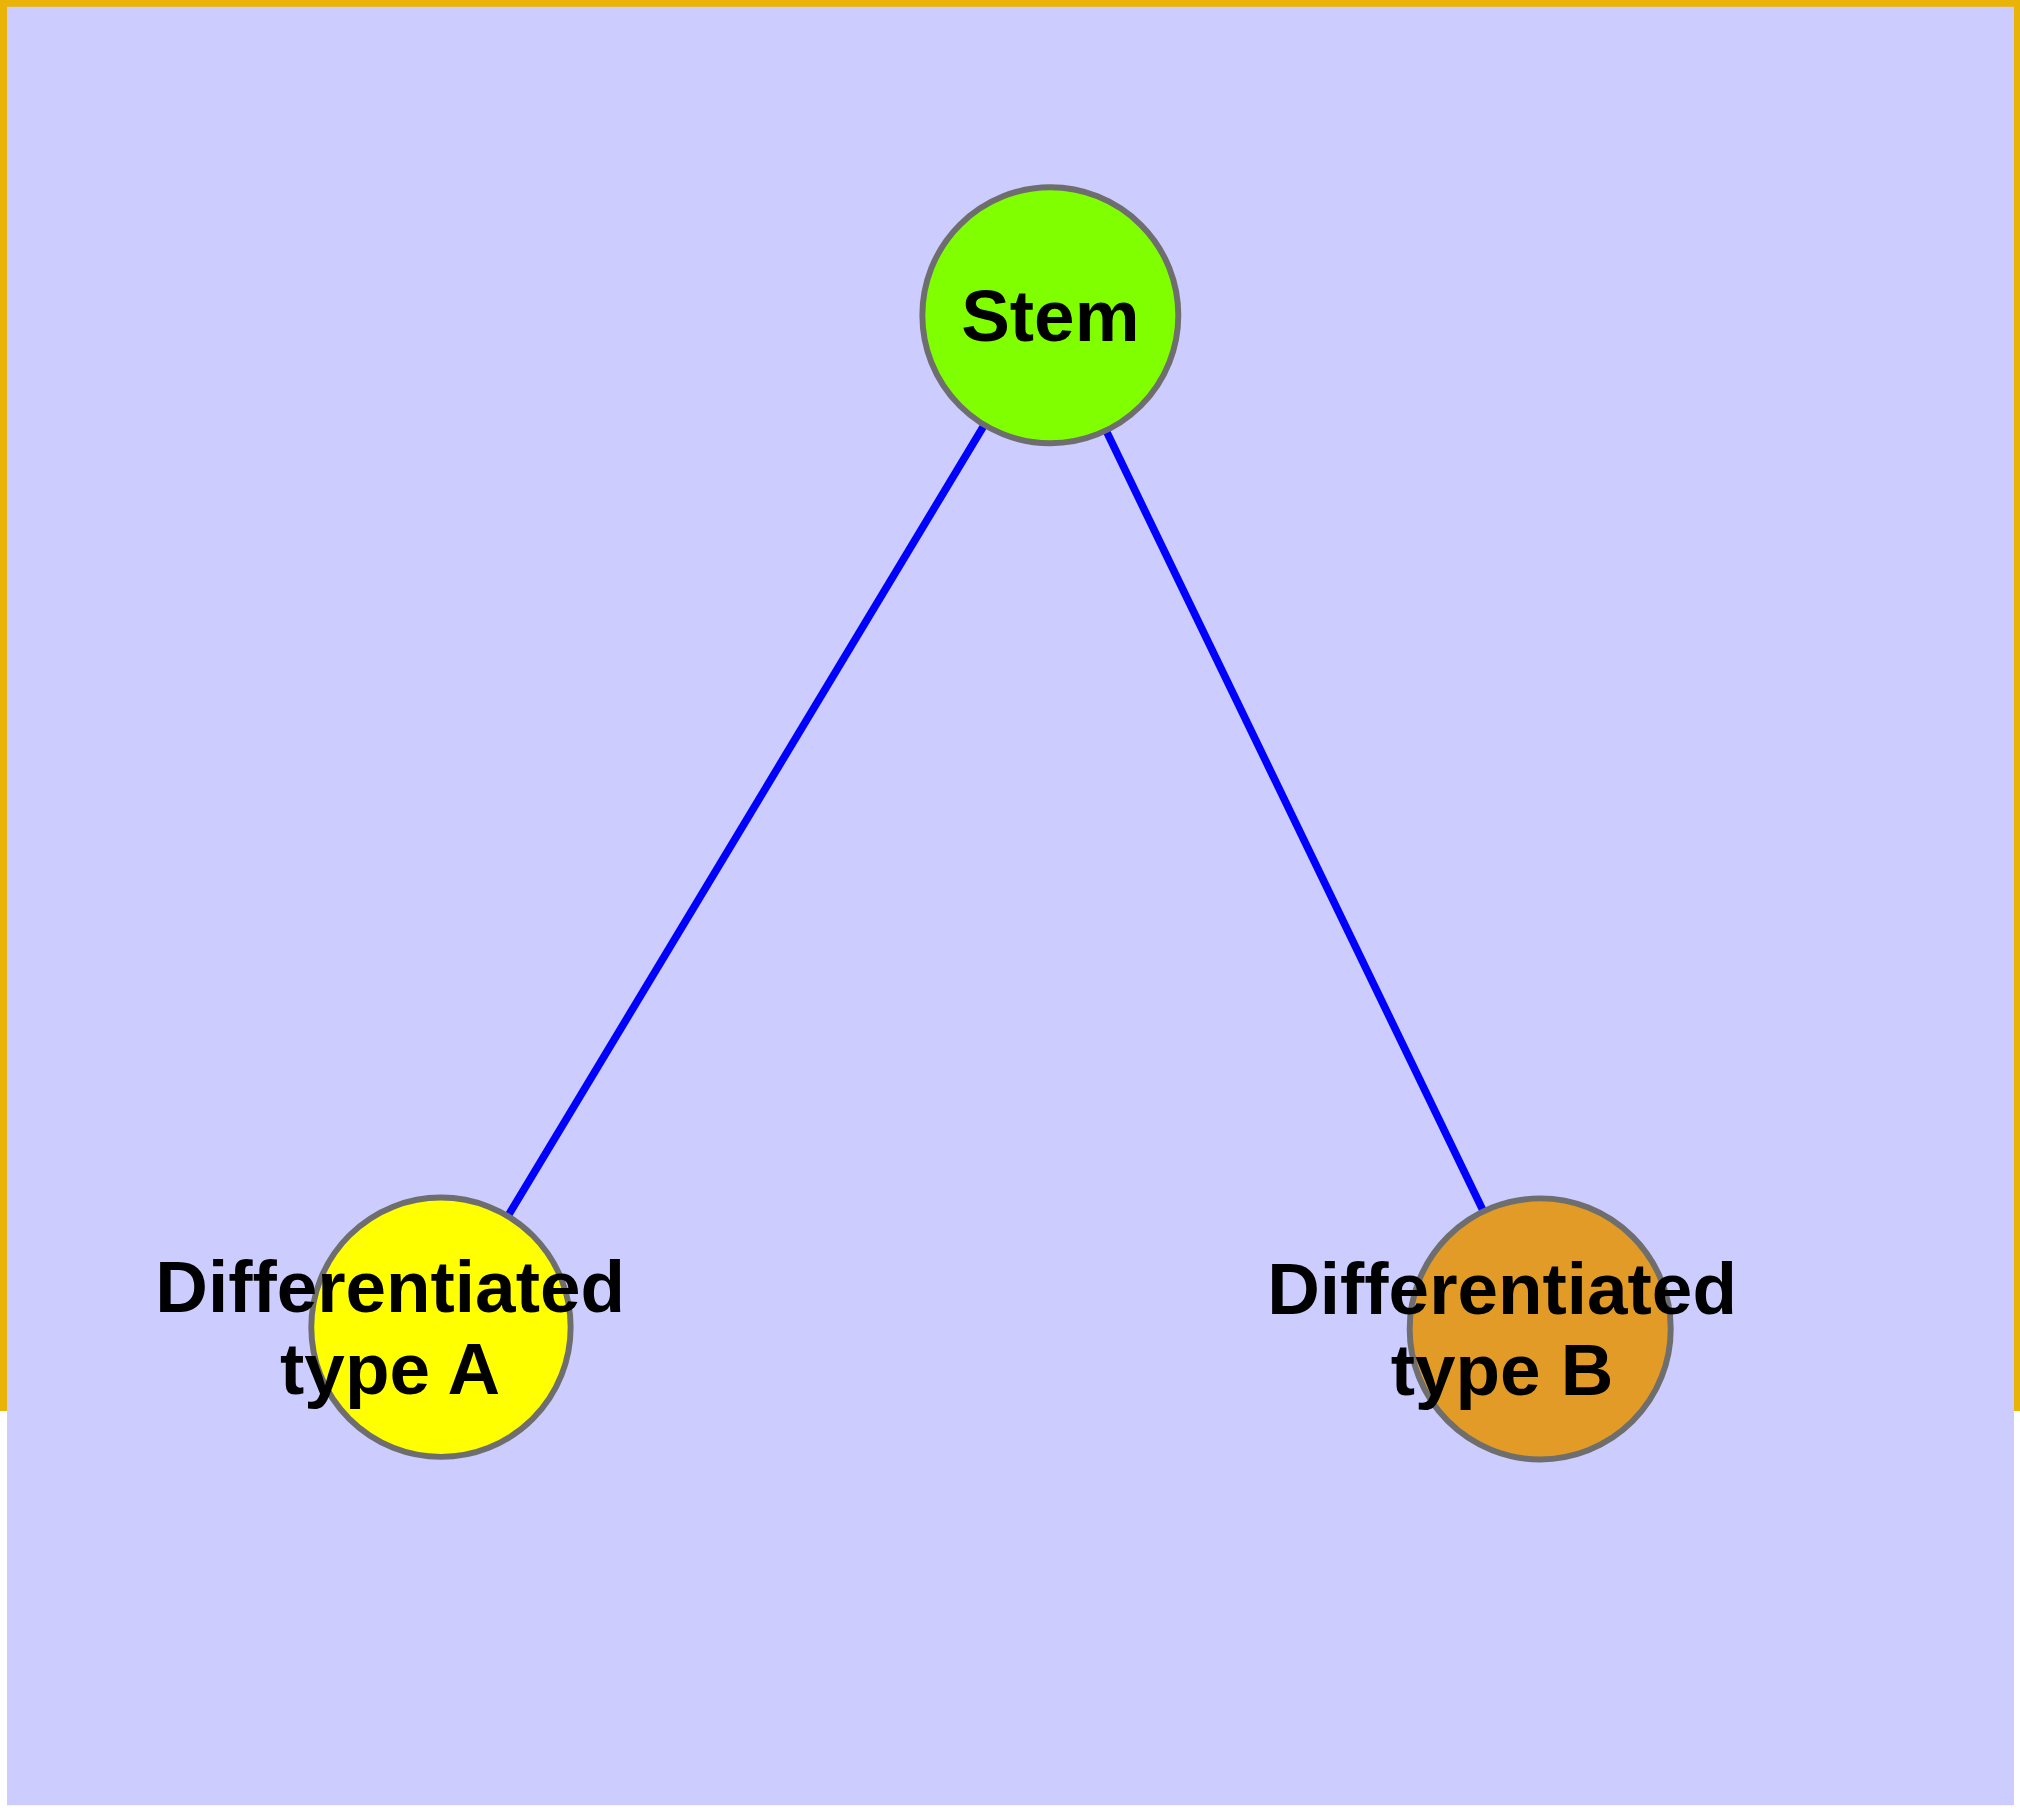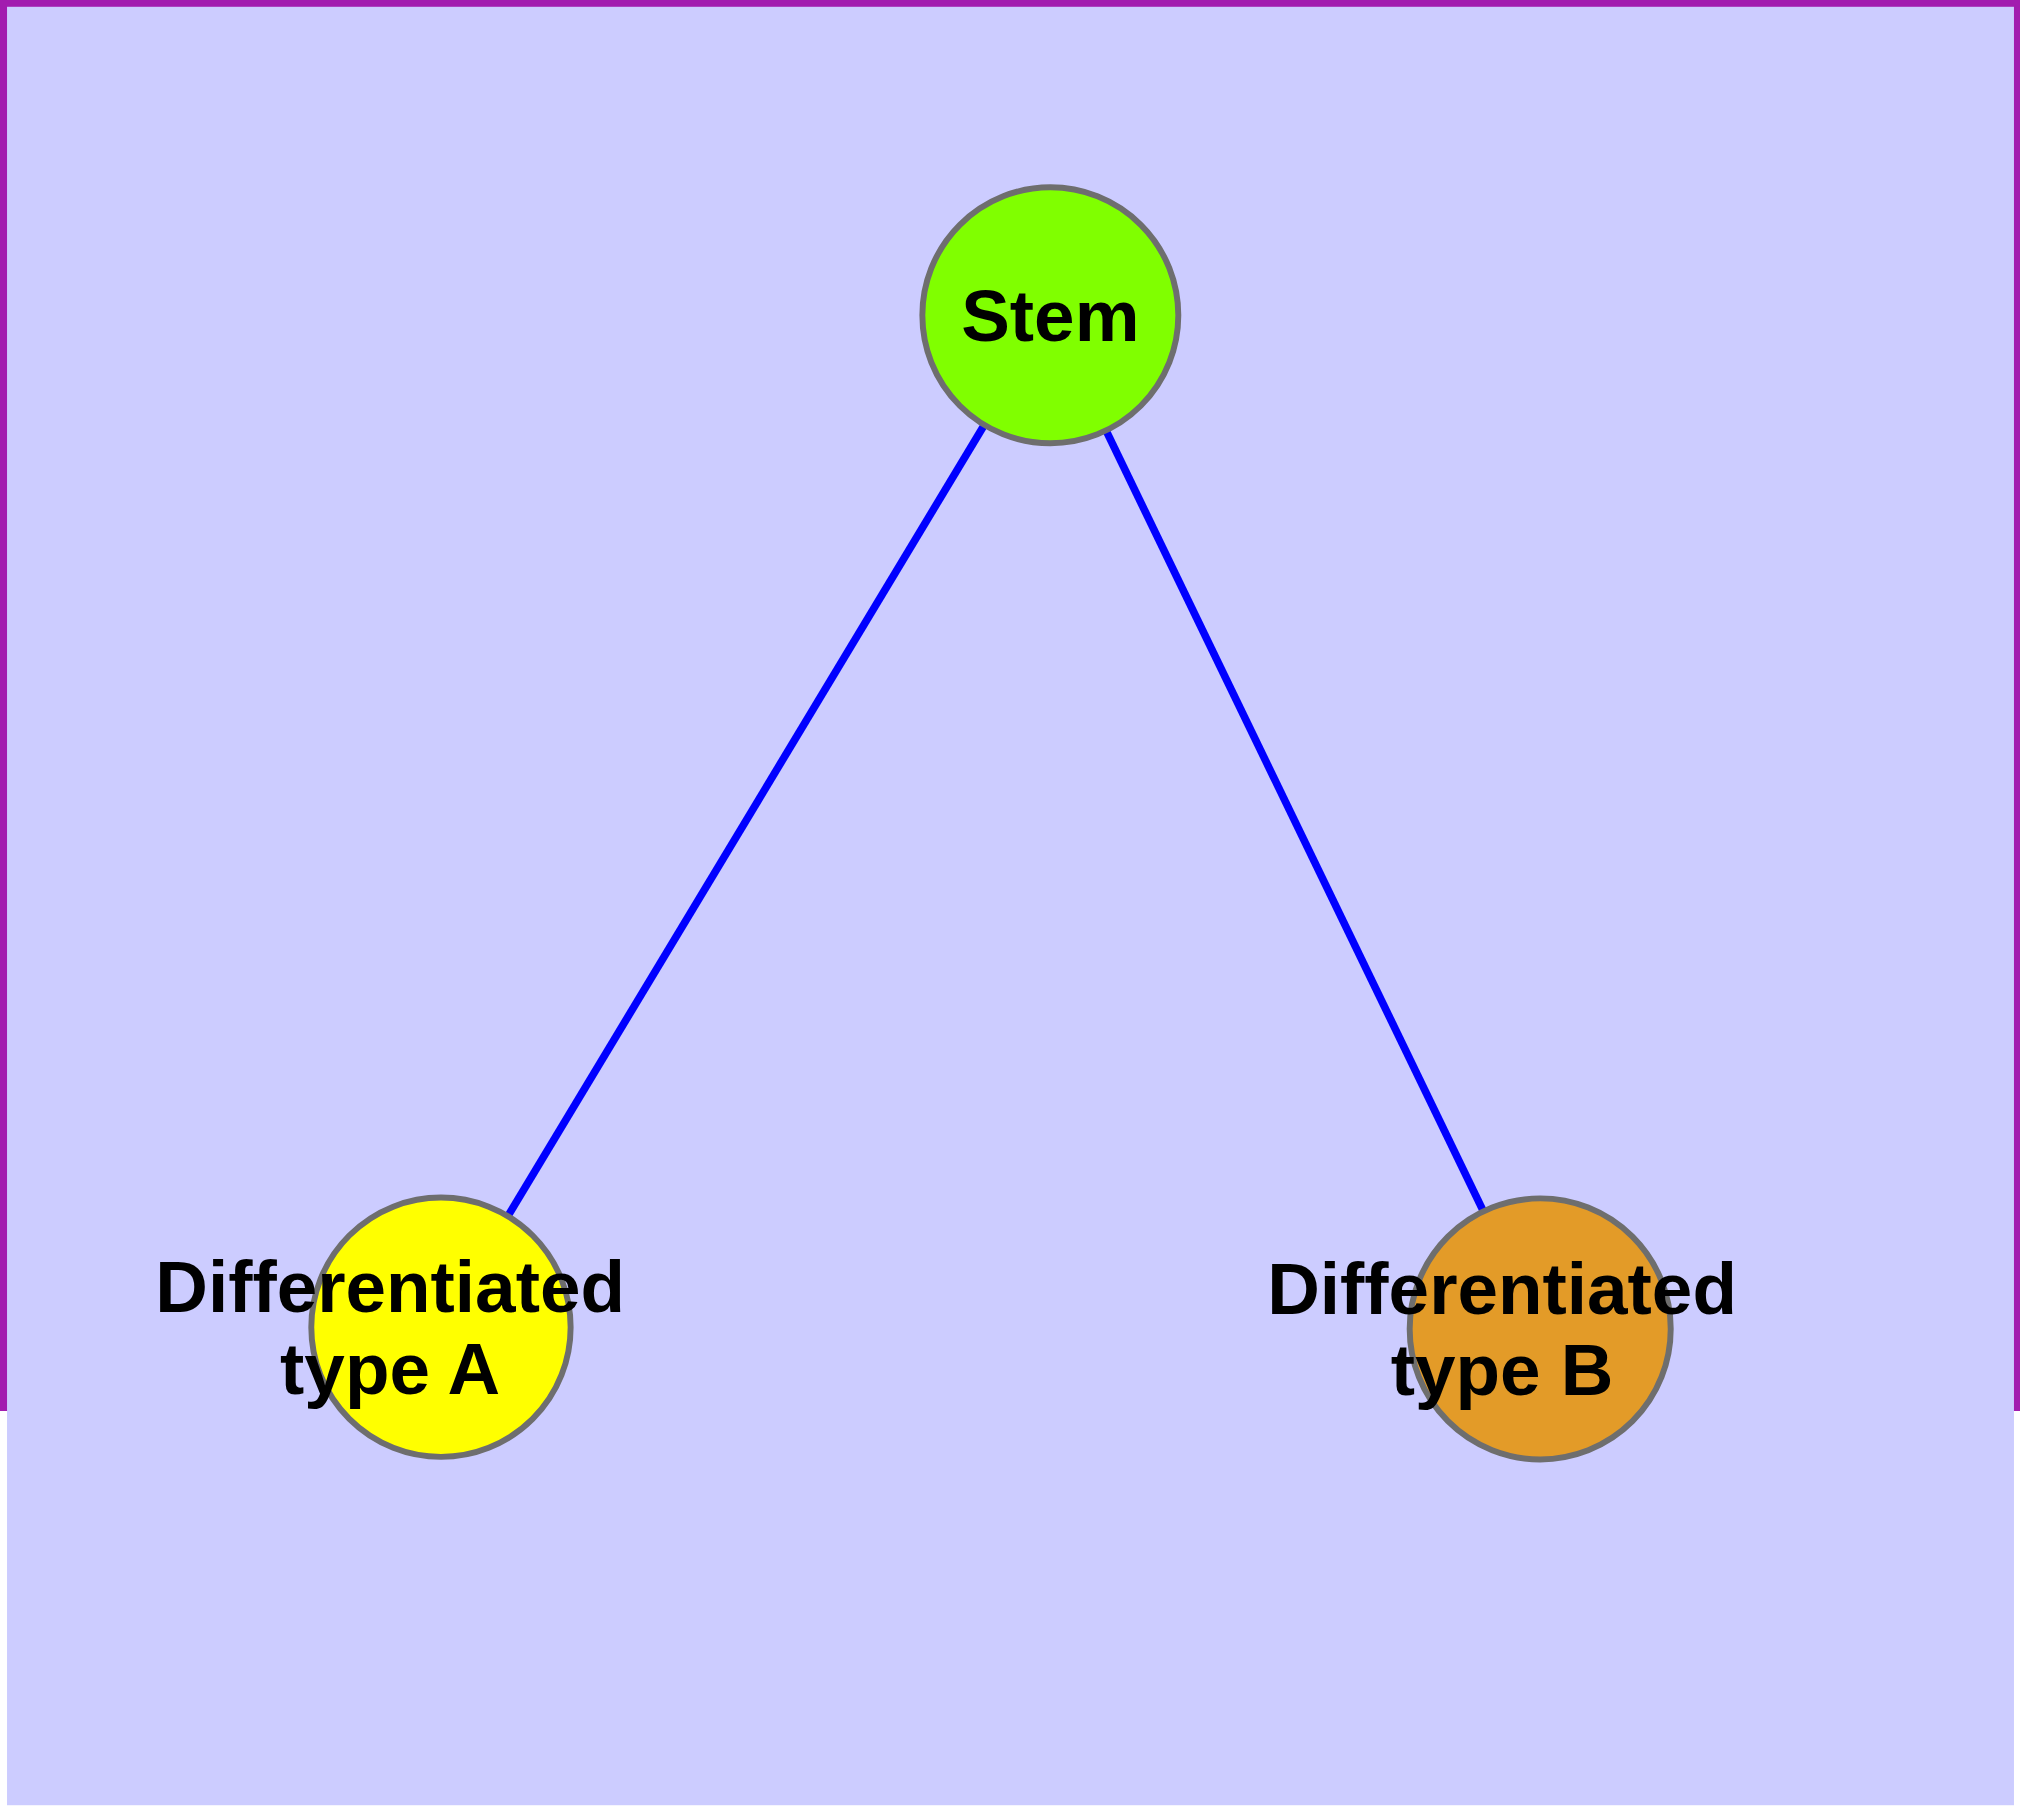--- a/index.html
+++ b/index.html
@@ -29,21 +29,21 @@
   .node-label {
     font-family: "Liberation Sans", sans-serif;
     font-weight: bold;
     fill: #000000;
     paint-order: normal;
   }
 </style>
 </head>
 <body>
 
-<div id="graph-canvas" style="width: 2021px; height: 1411px; background: #a21caf;">
+<div id="graph-canvas" style="width: 2021px; height: 1411px; background: #eab308;">
   <svg id="graph-svg" width="2021" height="1812" viewBox="0 0 2384 2138" xmlns="http://www.w3.org/2000/svg">
     <rect id="plot-background" x="8" y="8" width="2368" height="2122" fill="#CCCCFF"></rect>
     <g id="edge-layer">
         <line x1="1163.167588266348" y1="497.9303193462872" x2="596.8641452266269" y2="1438.356342975532" stroke="#0000FF" stroke-width="9" stroke-linecap="butt" id="edge-stem-a"></line>
         <line x1="1302.9638125413117" y1="504.3541865041674" x2="1751.7308035292738" y2="1432.9447076488088" stroke="#0000FF" stroke-width="9" stroke-linecap="butt" id="edge-stem-b"></line>
       </g>
     <g id="node-layer">
         <g>
           <circle cx="1239" cy="372" r="151" fill="#80FF00" stroke="#6E6E6E" stroke-width="7"></circle>
           <text x="1239" y="402.1" text-anchor="middle" font-size="86" font-weight="bold" font-family="&quot;Liberation Sans&quot;, sans-serif" fill="#000000" class="node-label"><tspan x="1239">Stem</tspan></text>

